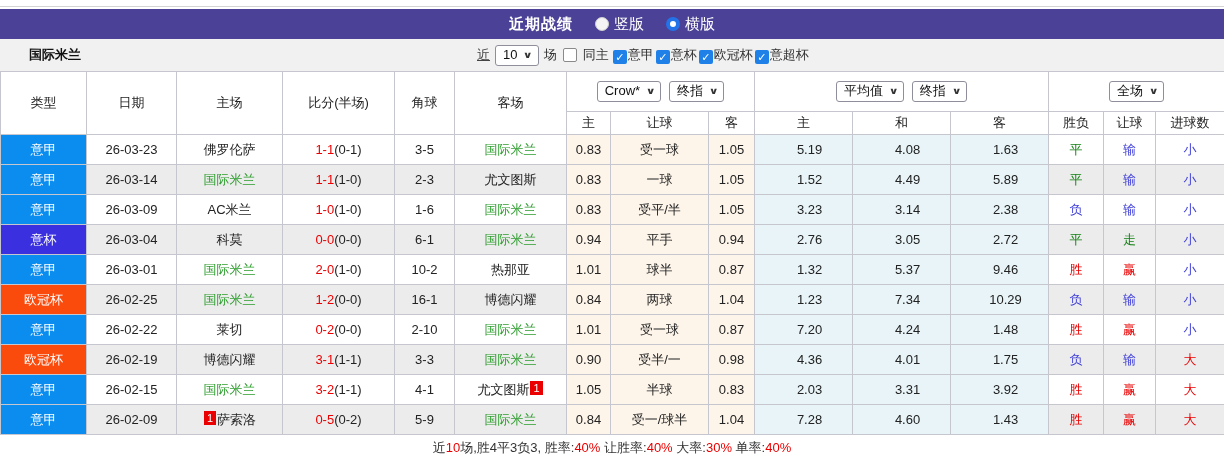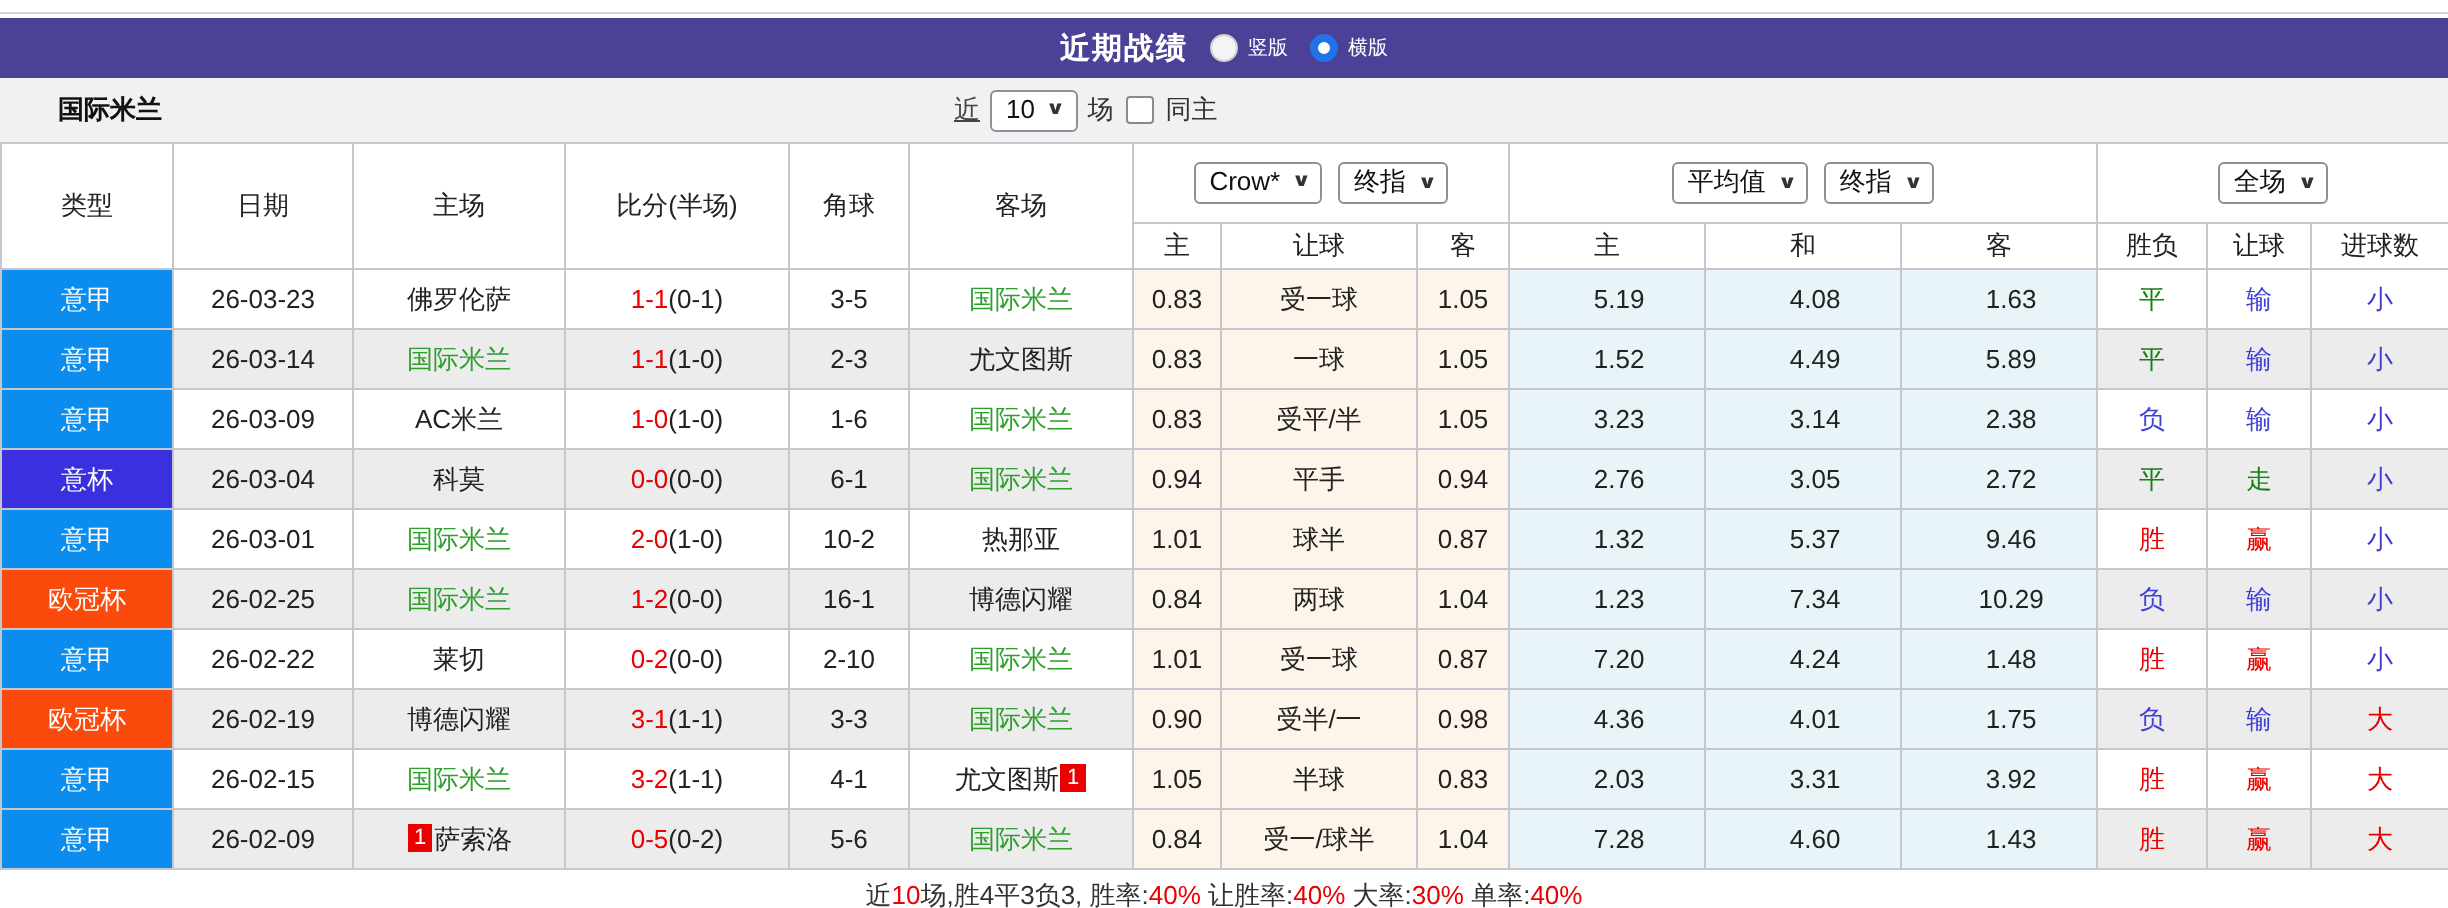--- a/index.html
+++ b/index.html
@@ -8,24 +8,24 @@
     width:1224px; height:454px; overflow:hidden;
     font-family:"Liberation Sans","DejaVu Sans",sans-serif;
     background:#fff; color:#222; font-size:13px;
   }
   .top-strip { height:7px; background:#fff; border-bottom:1px solid #d4d4d4; }
   .top-gap { height:2px; background:#fff; }
 
   
   .title-bar {
     height:30px; background:#4b4297; display:flex; align-items:center;
-    justify-content:center; gap:11px; color:#fff;
+    justify-content:center; gap:22px; color:#fff;
   }
   .title-bar .ttl { font-size:15px; font-weight:bold; letter-spacing:1px; }
-  .radio-group { display:inline-flex; align-items:center; gap:5px; cursor:pointer; font-size:10px;text-align:center; }
+  .radio-group { display:inline-flex; align-items:center; gap:5px; cursor:pointer; font-size:15px;text-align:center; }
   .rdo { display:inline-block; width:14px; height:14px; border-radius:50%; }
   .rdo.off { background:#f4f4f4; border:1px solid #cfcfcf; }
   .rdo.on  { background:#fff; border:4px solid #2472e8; }
 
   
   .filter-band {
     height:32px; background:#f1f1f2; position:relative;
     display:flex; align-items:center;
   }
   .team-name { font-weight:bold; margin-left:29px; color:#111; }
@@ -99,20 +99,21 @@
   <span class="team-name">国际米兰</span>
   <span class="filters">
     <span class="lnk">近</span>
     <span class="sel">
       <span>10</span>
       <span class="arr">∨</span>
     </span>
     <span class="after-sel">场</span>
     <span class="cbx off"></span>
     <span style="margin:0 2px 0 5px;">同主</span>
+    <span id="comps"><span class="cbx on">✓</span><span>意甲</span><span class="cbx on">✓</span><span>意杯</span><span class="cbx on">✓</span><span>欧冠杯</span><span class="cbx on">✓</span><span>意超杯</span></span>
   </span>
 </div>
 
 <table>
   <colgroup>
     <col style="width:86px">
       <col style="width:90px">
       <col style="width:106px">
     <col style="width:112px">
       <col style="width:60px">
@@ -326,21 +327,21 @@
         <td class="avg">3.92</td>
         <td style="color: rgb(234, 0, 0);">胜</td>
         <td style="color: rgb(234, 0, 0);">赢</td>
         <td style="color: rgb(234, 0, 0);">大</td>
       </tr>
       <tr class="even">
         <td class="c-type" style="background: rgb(11, 141, 240);">意甲</td>
         <td>26-02-09</td>
         <td><span class="card">1</span><span>萨索洛</span></td>
         <td><span class="ft">0-5</span><span class="ht">(0-2)</span></td>
-        <td>5-6</td>
+        <td>5-9</td>
         <td><span class="grn">国际米兰</span></td>
         <td class="odds">0.84</td>
         <td class="odds">受一/球半</td>
         <td class="odds">1.04</td>
         <td class="avg">7.28</td>
         <td class="avg">4.60</td>
         <td class="avg">1.43</td>
         <td style="color: rgb(234, 0, 0);">胜</td>
         <td style="color: rgb(234, 0, 0);">赢</td>
         <td style="color: rgb(234, 0, 0);">大</td>

